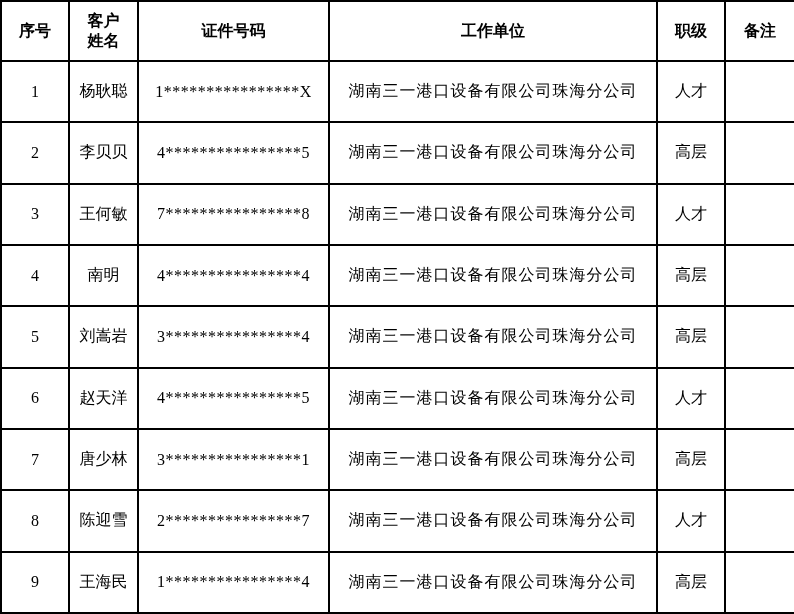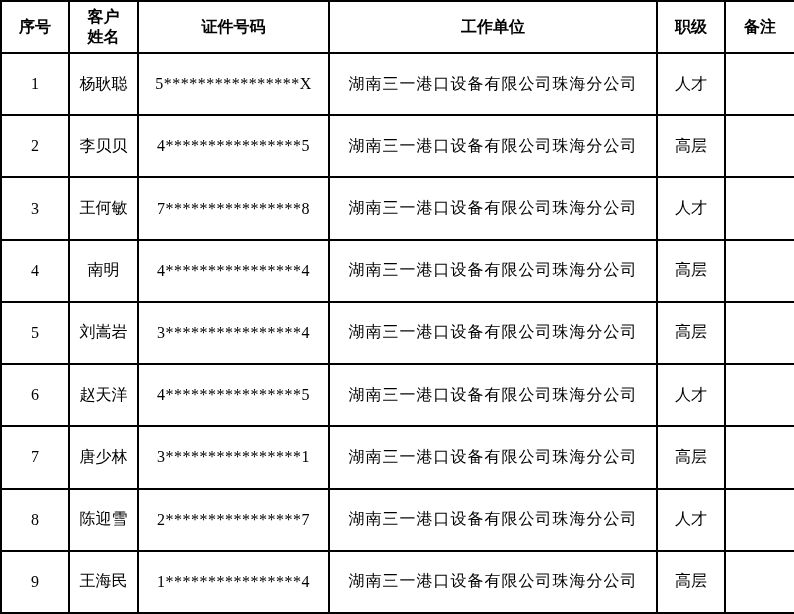--- a/index.html
+++ b/index.html
@@ -30,21 +30,21 @@
     padding: 0 2px;
     box-sizing: border-box;
     overflow: hidden;
     font-size: 16px;
   }
   table.roster th {
     font-weight: bold;
     white-space: pre-line;
     line-height: 1.25;
   }
-  tr.header-row { height: 52px; }
+  tr.header-row { height: 60px; }
   tbody tr { height: 40px; }
   .col-index   { width: 68px; }
   .col-name    { width: 69px; }
   .col-id      { width: 191px; }
   .col-company { width: 328px; }
   .col-rank    { width: 68px; }
   .col-remark  { width: 70px; }
   td.cell-id {
     font-family: "Liberation Serif", "DejaVu Serif", serif;
     letter-spacing: 0.5px;
@@ -76,21 +76,21 @@
         <th>证件号码</th>
         <th>工作单位</th>
         <th>职级</th>
         <th>备注</th>
       </tr>
     </thead>
     <tbody>
         <tr>
           <td class="cell-index">1</td>
           <td class="cell-name">杨耿聪</td>
-          <td class="cell-id">5****************X</td>
+          <td class="cell-id">1****************X</td>
           <td class="cell-company">湖南三一港口设备有限公司珠海分公司</td>
           <td class="cell-rank">人才</td>
           <td class="cell-remark"></td>
         </tr>
         <tr>
           <td class="cell-index">2</td>
           <td class="cell-name">李贝贝</td>
           <td class="cell-id">4****************5</td>
           <td class="cell-company">湖南三一港口设备有限公司珠海分公司</td>
           <td class="cell-rank">高层</td>

